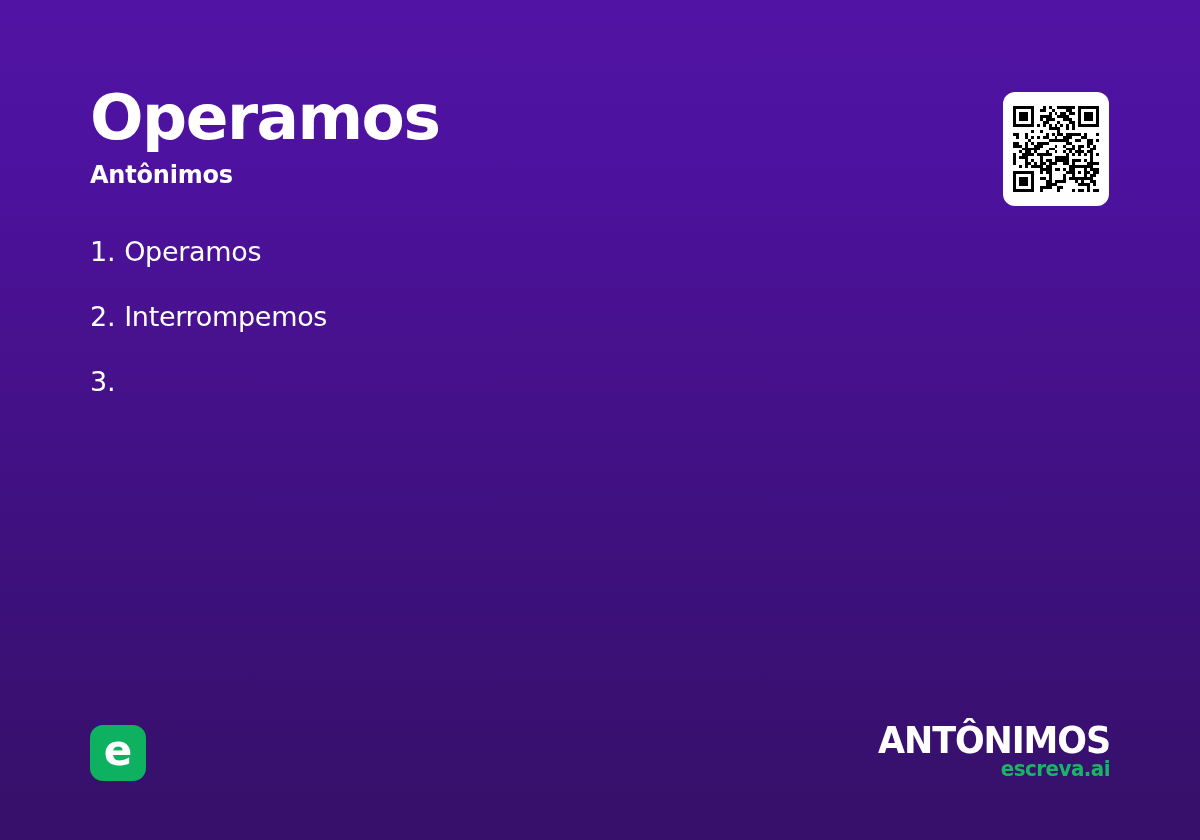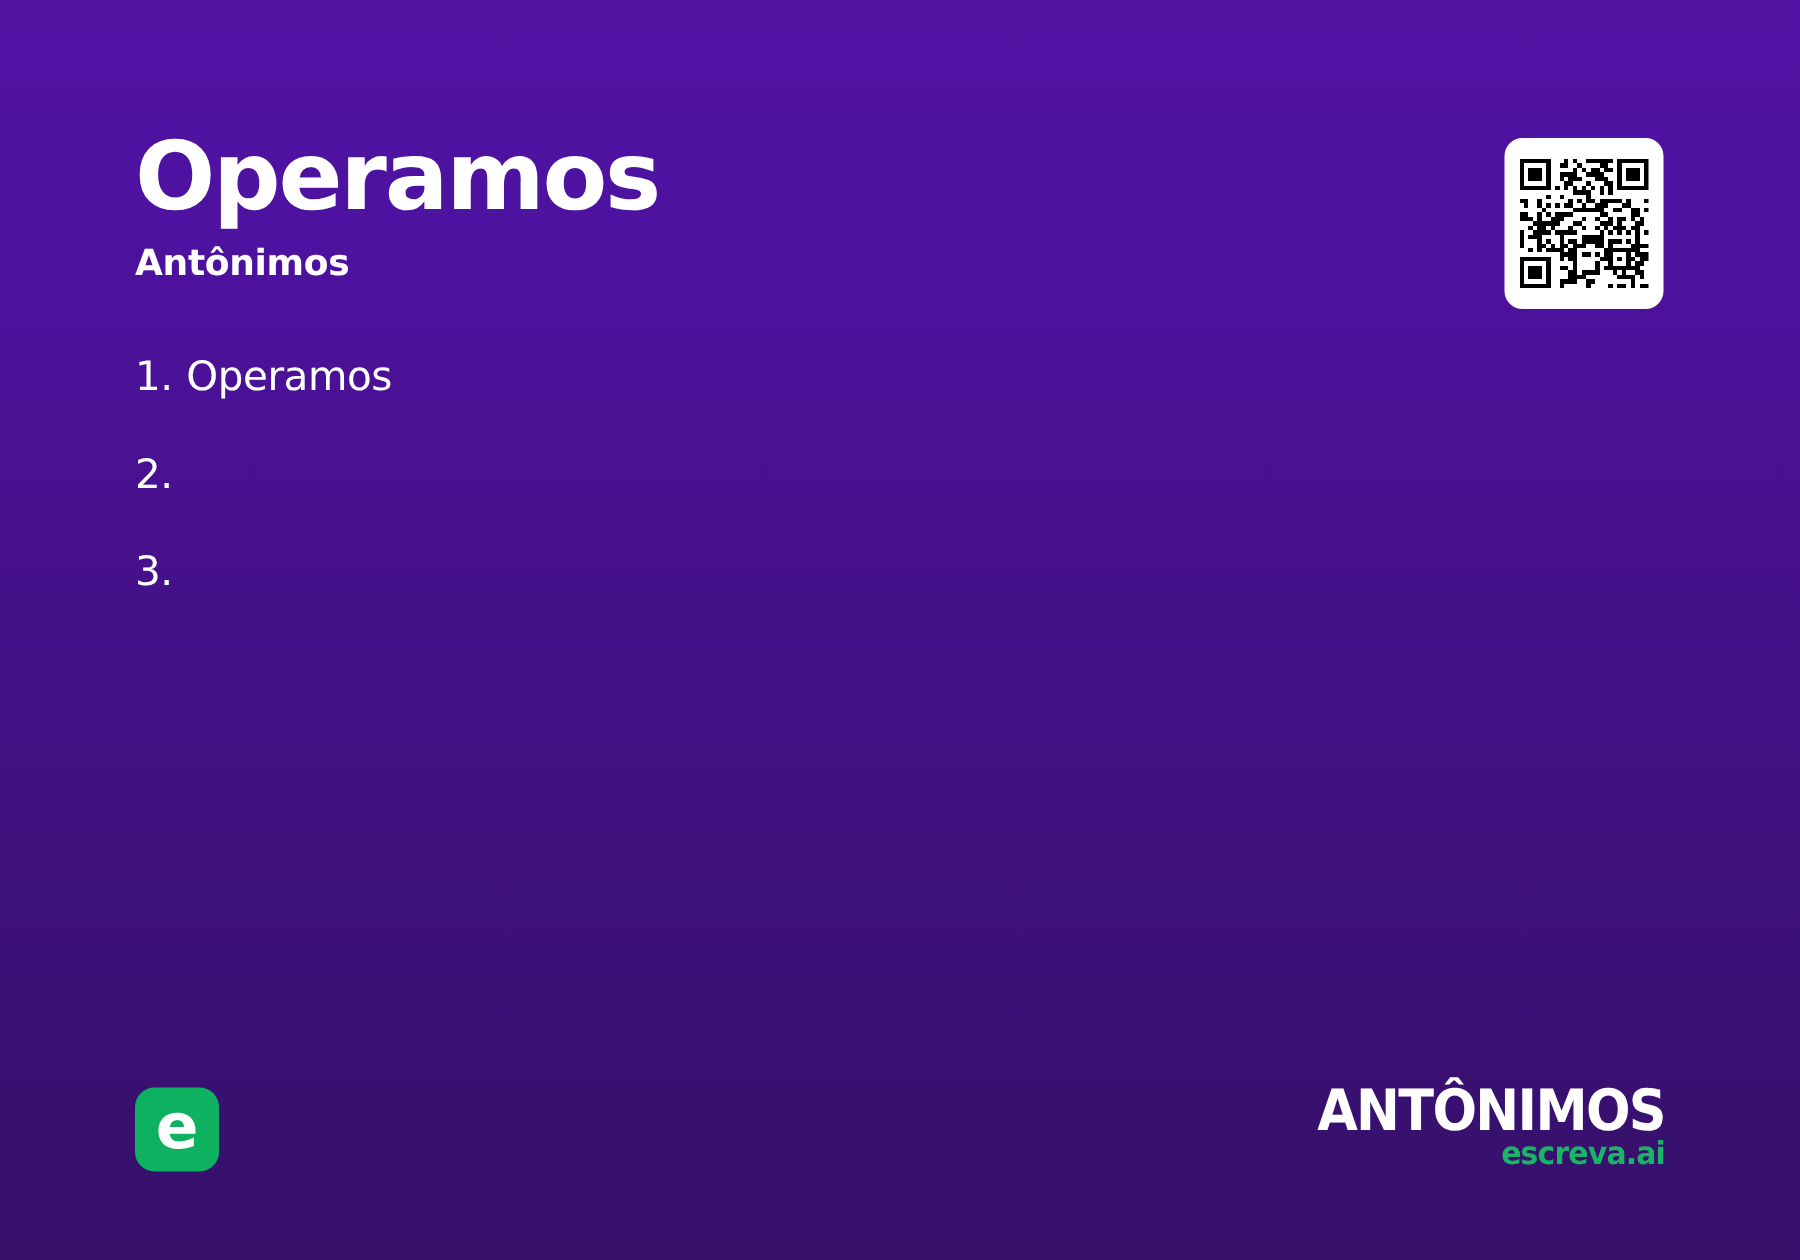--- a/index.html
+++ b/index.html
@@ -162,20 +162,21 @@
     <div class="subtitle">Antônimos</div>
   </div>
 
   <ul class="word-list">
     <li class="word-item">
       <span class="word-index">1.</span>
       <span class="word-text">Operamos</span>
     </li>
     <li class="word-item">
       <span class="word-index">2.</span>
+      <span class="word-text">Interrompemos</span>
     </li>
     <li class="word-item">
       <span class="word-index">3.</span>
     </li>
   </ul>
 
   <div class="qr-wrap">
     <span>
       <svg viewBox="0 0 29 29" xmlns="http://www.w3.org/2000/svg" aria-hidden="true">
         <rect width="29" height="29" fill="#ffffff"></rect>

